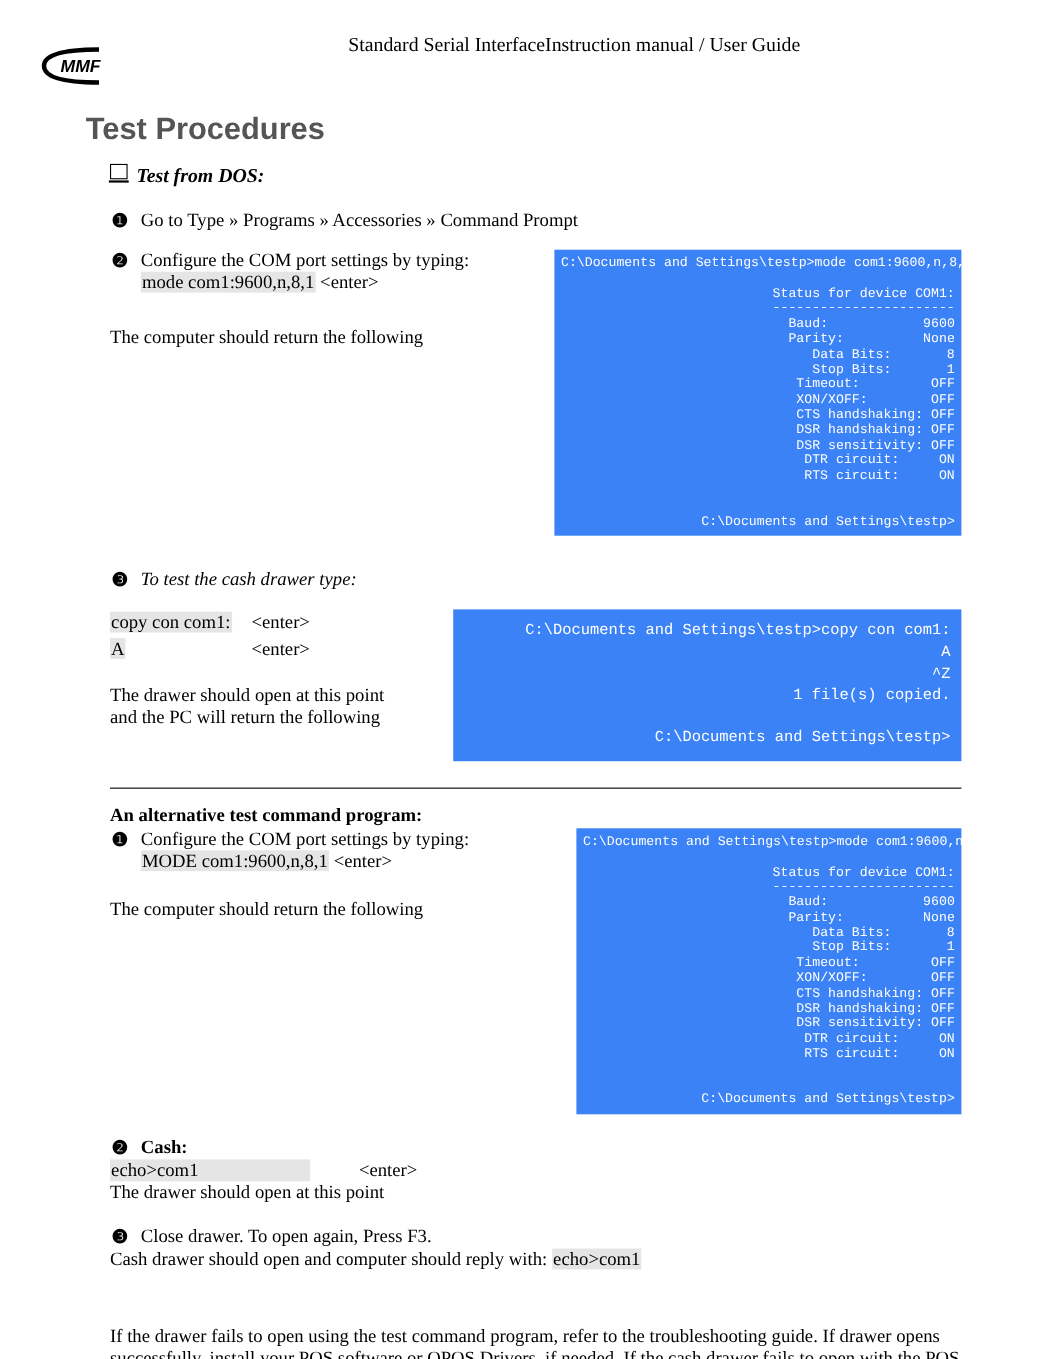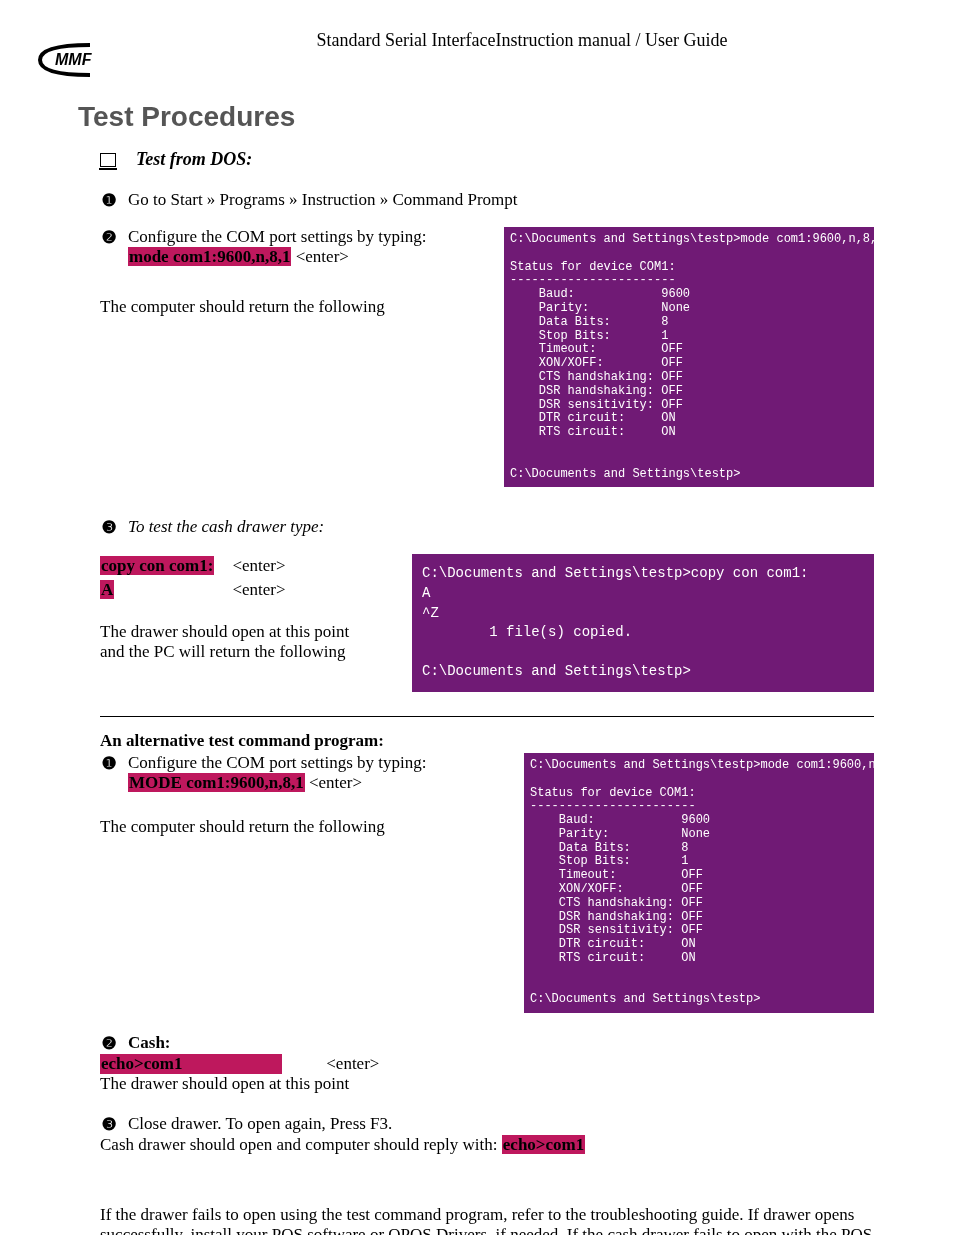--- a/index.html
+++ b/index.html
@@ -36,22 +36,21 @@
   .content {
     margin-left: 50px;
     margin-right: 30px;
   }
   .subheading {
     font-style: italic;
     font-weight: bold;
     font-size: 18px;
     margin-top: 16px;
     display: flex;
-    align-items: center;
-    gap: 20px;
+    gap: 8px;
   }
   .dos-icon {
     display: inline-block;
     width: 14px;
     height: 12px;
     border: 1.5px solid #000;
     position: relative;
     vertical-align: middle;
     font-style: normal;
   }
@@ -71,33 +70,34 @@
     align-items: flex-start;
   }
   .bullet {
     font-family: Arial, sans-serif;
     font-weight: bold;
     flex: 0 0 18px;
     display: flex;
     justify-content: center;
   }
   .highlight {
-    background: #be185d;
-    font-weight: bold;
+    background: #e5e5e5;
+    font-weight: normal;
     padding: 0 1px;
   }
   .terminal {
-    background: #701a75;
+    background: #3b82f6;
     color: #fff;
     font-family: "Courier New", monospace;
     font-size: 12px;
     line-height: 1.15;
     white-space: pre;
     padding: 6px;
     box-sizing: border-box;
+    text-align: right;
   }
   .term1 { width: 370px; }
   .term2 { width: 462px; font-size: 14px; line-height: 1.4; padding: 10px; }
   .term3 { width: 350px; }
   .row-layout {
     display: flex;
     justify-content: space-between;
     align-items: flex-start;
     gap: 20px;
     margin-top: 16px;
@@ -133,21 +133,21 @@
 <div class="section-title">Test Procedures</div>
 
 <div class="content">
   <div class="subheading">
     <span class="dos-icon"></span>
     <span>Test from DOS:</span>
   </div>
 
   <div class="step">
     <span class="bullet">❶</span>
-    <span>Go to Start » Programs » Instruction » Command Prompt</span>
+    <span>Go to Type » Programs » Accessories » Command Prompt</span>
   </div>
 
   <div class="row-layout">
     <div style="flex:1">
       <div class="step" style="margin-top:0">
         <span class="bullet">❷</span>
         <div>
           <span>Configure the COM port settings by typing:</span><br>
           <span class="highlight">mode com1:9600,n,8,1</span><span> &lt;enter&gt;</span>
         </div>

